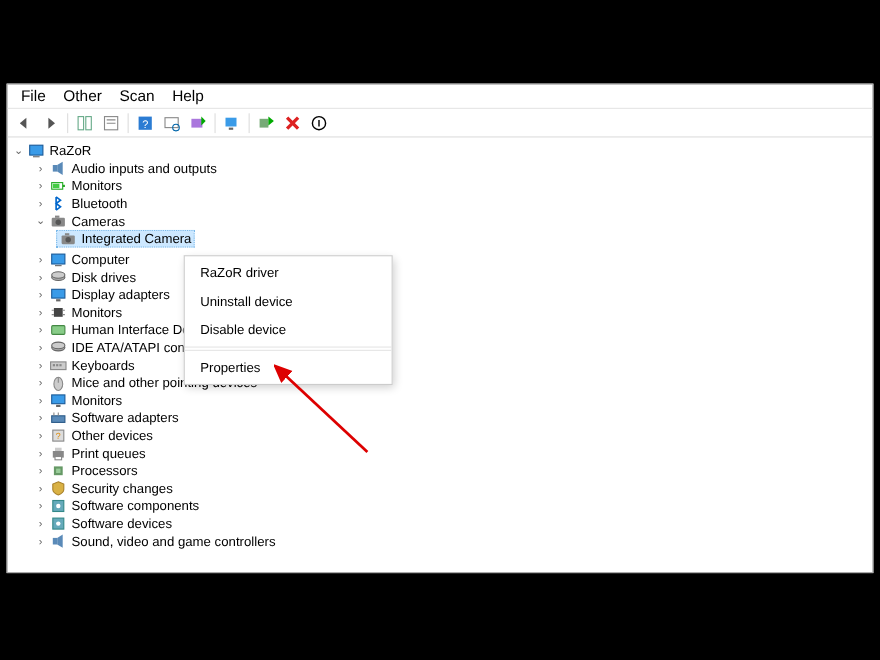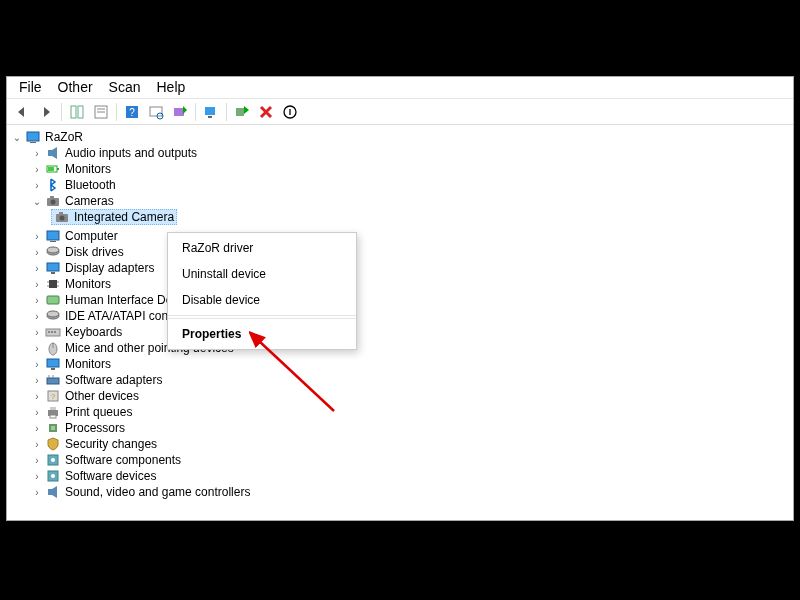--- a/index.html
+++ b/index.html
@@ -122,21 +122,21 @@
     font-size: 12px;
     z-index: 10;
   }
   .ctxitem {
     padding: 6px 14px;
   }
   .ctxsep {
     border-top: 1px solid #e5e5e5;
     margin: 2px 0;
   }
-  .ctxitem.bold { font-weight: 700; }
+  .ctxitem.bold { font-weight: 400; }
   .arrow {
     position: absolute;
     left: 242px;
     top: 254px;
     z-index: 20;
     pointer-events:none;
   }
 </style>
 </head>
 <body>

